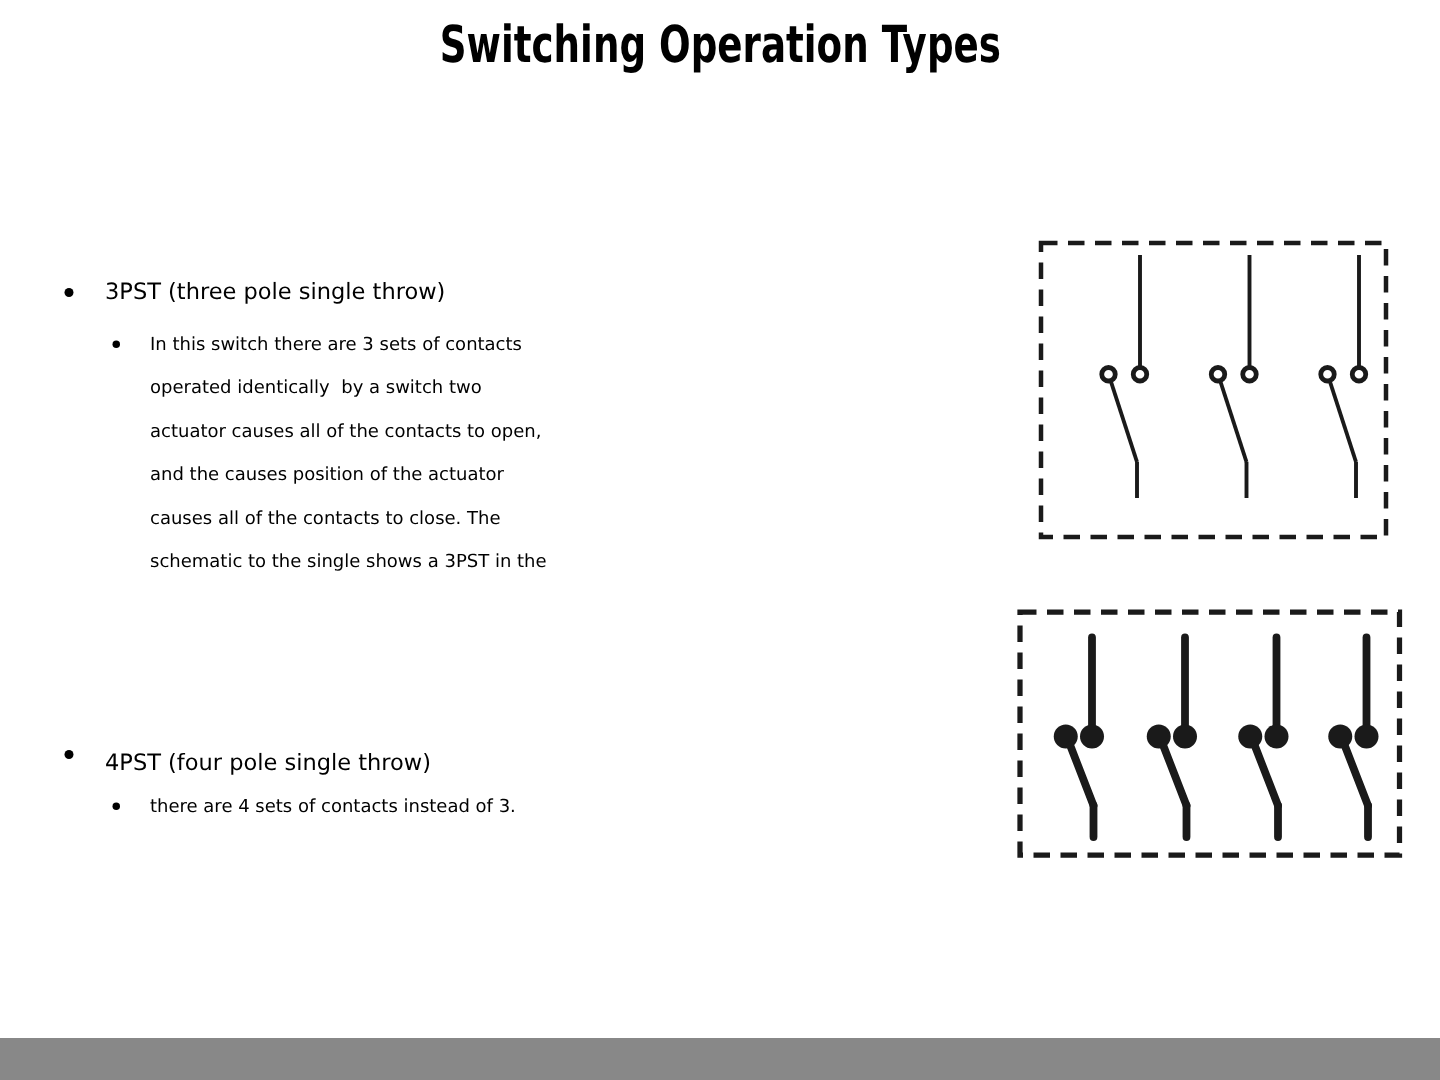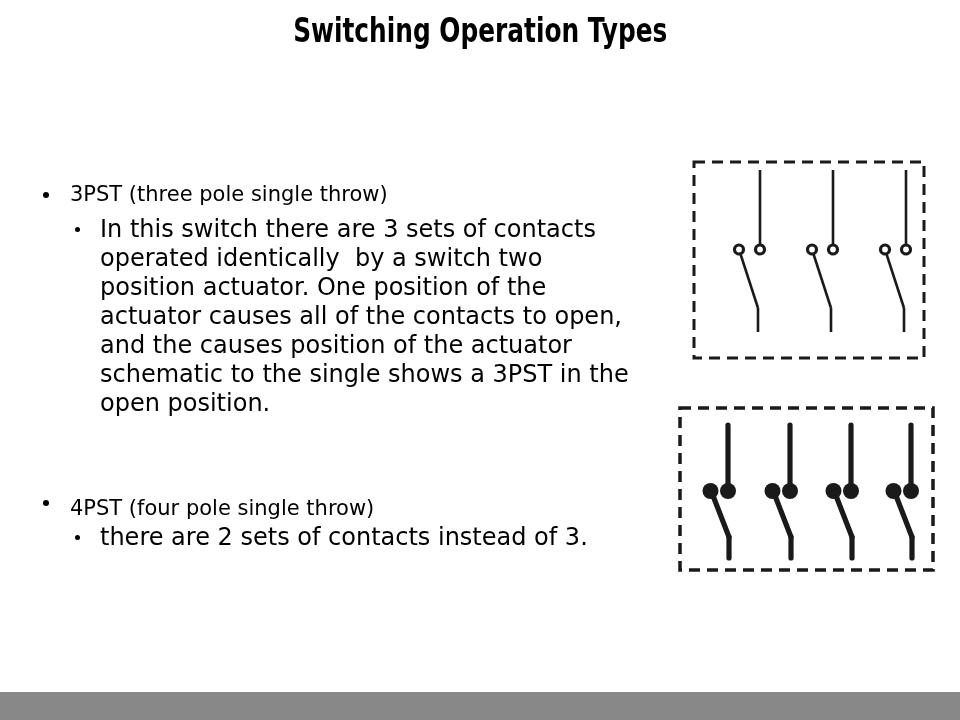--- a/index.html
+++ b/index.html
@@ -36,27 +36,27 @@
   }
   .bullet-dot {
     position: absolute;
     background: #000;
     border-radius: 50%;
   }
   .bullet-dot.main { width: 6px; height: 6px; }
   .bullet-dot.sub  { width: 5px; height: 5px; }
   .bullet-label {
     position: absolute;
-    font-size: 21px;
+    font-size: 15px;
     line-height: 29px;
     white-space: pre;
   }
   .sub-par {
     position: absolute;
-    font-size: 24px;
+    font-size: 12px;
     line-height: 29px;
   }
   .sub-par .line { white-space: pre; }
   .schematic {
     position: absolute;
   }
 </style>
 </head>
 <body>
 
@@ -64,33 +64,32 @@
 
   <h1 class="title"><span class="title-inner">Switching Operation Types</span></h1>
 
   <div class="bullet-dot main" style="left:43px; top:192px;"></div>
   <div class="bullet-label" style="left:70px; top:180px;">3PST (three pole single throw)</div>
 
   <div class="bullet-dot sub" style="left:75px; top:227px;"></div>
   <div class="sub-par" style="left:100px; top:215px;">
     <div class="line">In this switch there are 3 sets of contacts</div>
     <div class="line">operated identically  by a switch two</div>
-    <div class="line">position actuator. One position of the</div>
     <div class="line">actuator causes all of the contacts to open,</div>
     <div class="line">and the causes position of the actuator</div>
+    <div class="line">causes all of the contacts to close. The</div>
     <div class="line">schematic to the single shows a 3PST in the</div>
-    <div class="line">open position.</div>
   </div>
 
   <div class="bullet-dot main" style="left:43px; top:500px;"></div>
   <div class="bullet-label" style="left:70px; top:494px;">4PST (four pole single throw)</div>
 
   <div class="bullet-dot sub" style="left:75px; top:535px;"></div>
   <div class="sub-par" style="left:100px; top:523px;">
-    <div class="line">there are 2 sets of contacts instead of 3.</div>
+    <div class="line">there are 4 sets of contacts instead of 3.</div>
   </div>
 
   <svg id="svg-three-pst" class="schematic" style="left:670px; top:150px;" width="270" height="220" viewBox="0 0 270 220">
     <rect id="box-three" x="24" y="12" width="230" height="196" fill="none" stroke="#1a1a1a" stroke-width="3" stroke-dasharray="11,7"></rect>
     <g id="g-three">
         <line x1="90" y1="20" x2="90" y2="95" stroke="#1a1a1a" stroke-width="2.6" stroke-linecap="butt"></line>
         <circle cx="90" cy="99.5" r="4.5" fill="#ffffff" stroke="#1a1a1a" stroke-width="3.2"></circle>
         <circle cx="69" cy="99.5" r="4.5" fill="#ffffff" stroke="#1a1a1a" stroke-width="3.2"></circle>
         <line x1="70.5" y1="104" x2="88" y2="158" stroke="#1a1a1a" stroke-width="2.6" stroke-linecap="butt"></line>
         <line x1="88" y1="158" x2="88" y2="182" stroke="#1a1a1a" stroke-width="2.6" stroke-linecap="butt"></line>

